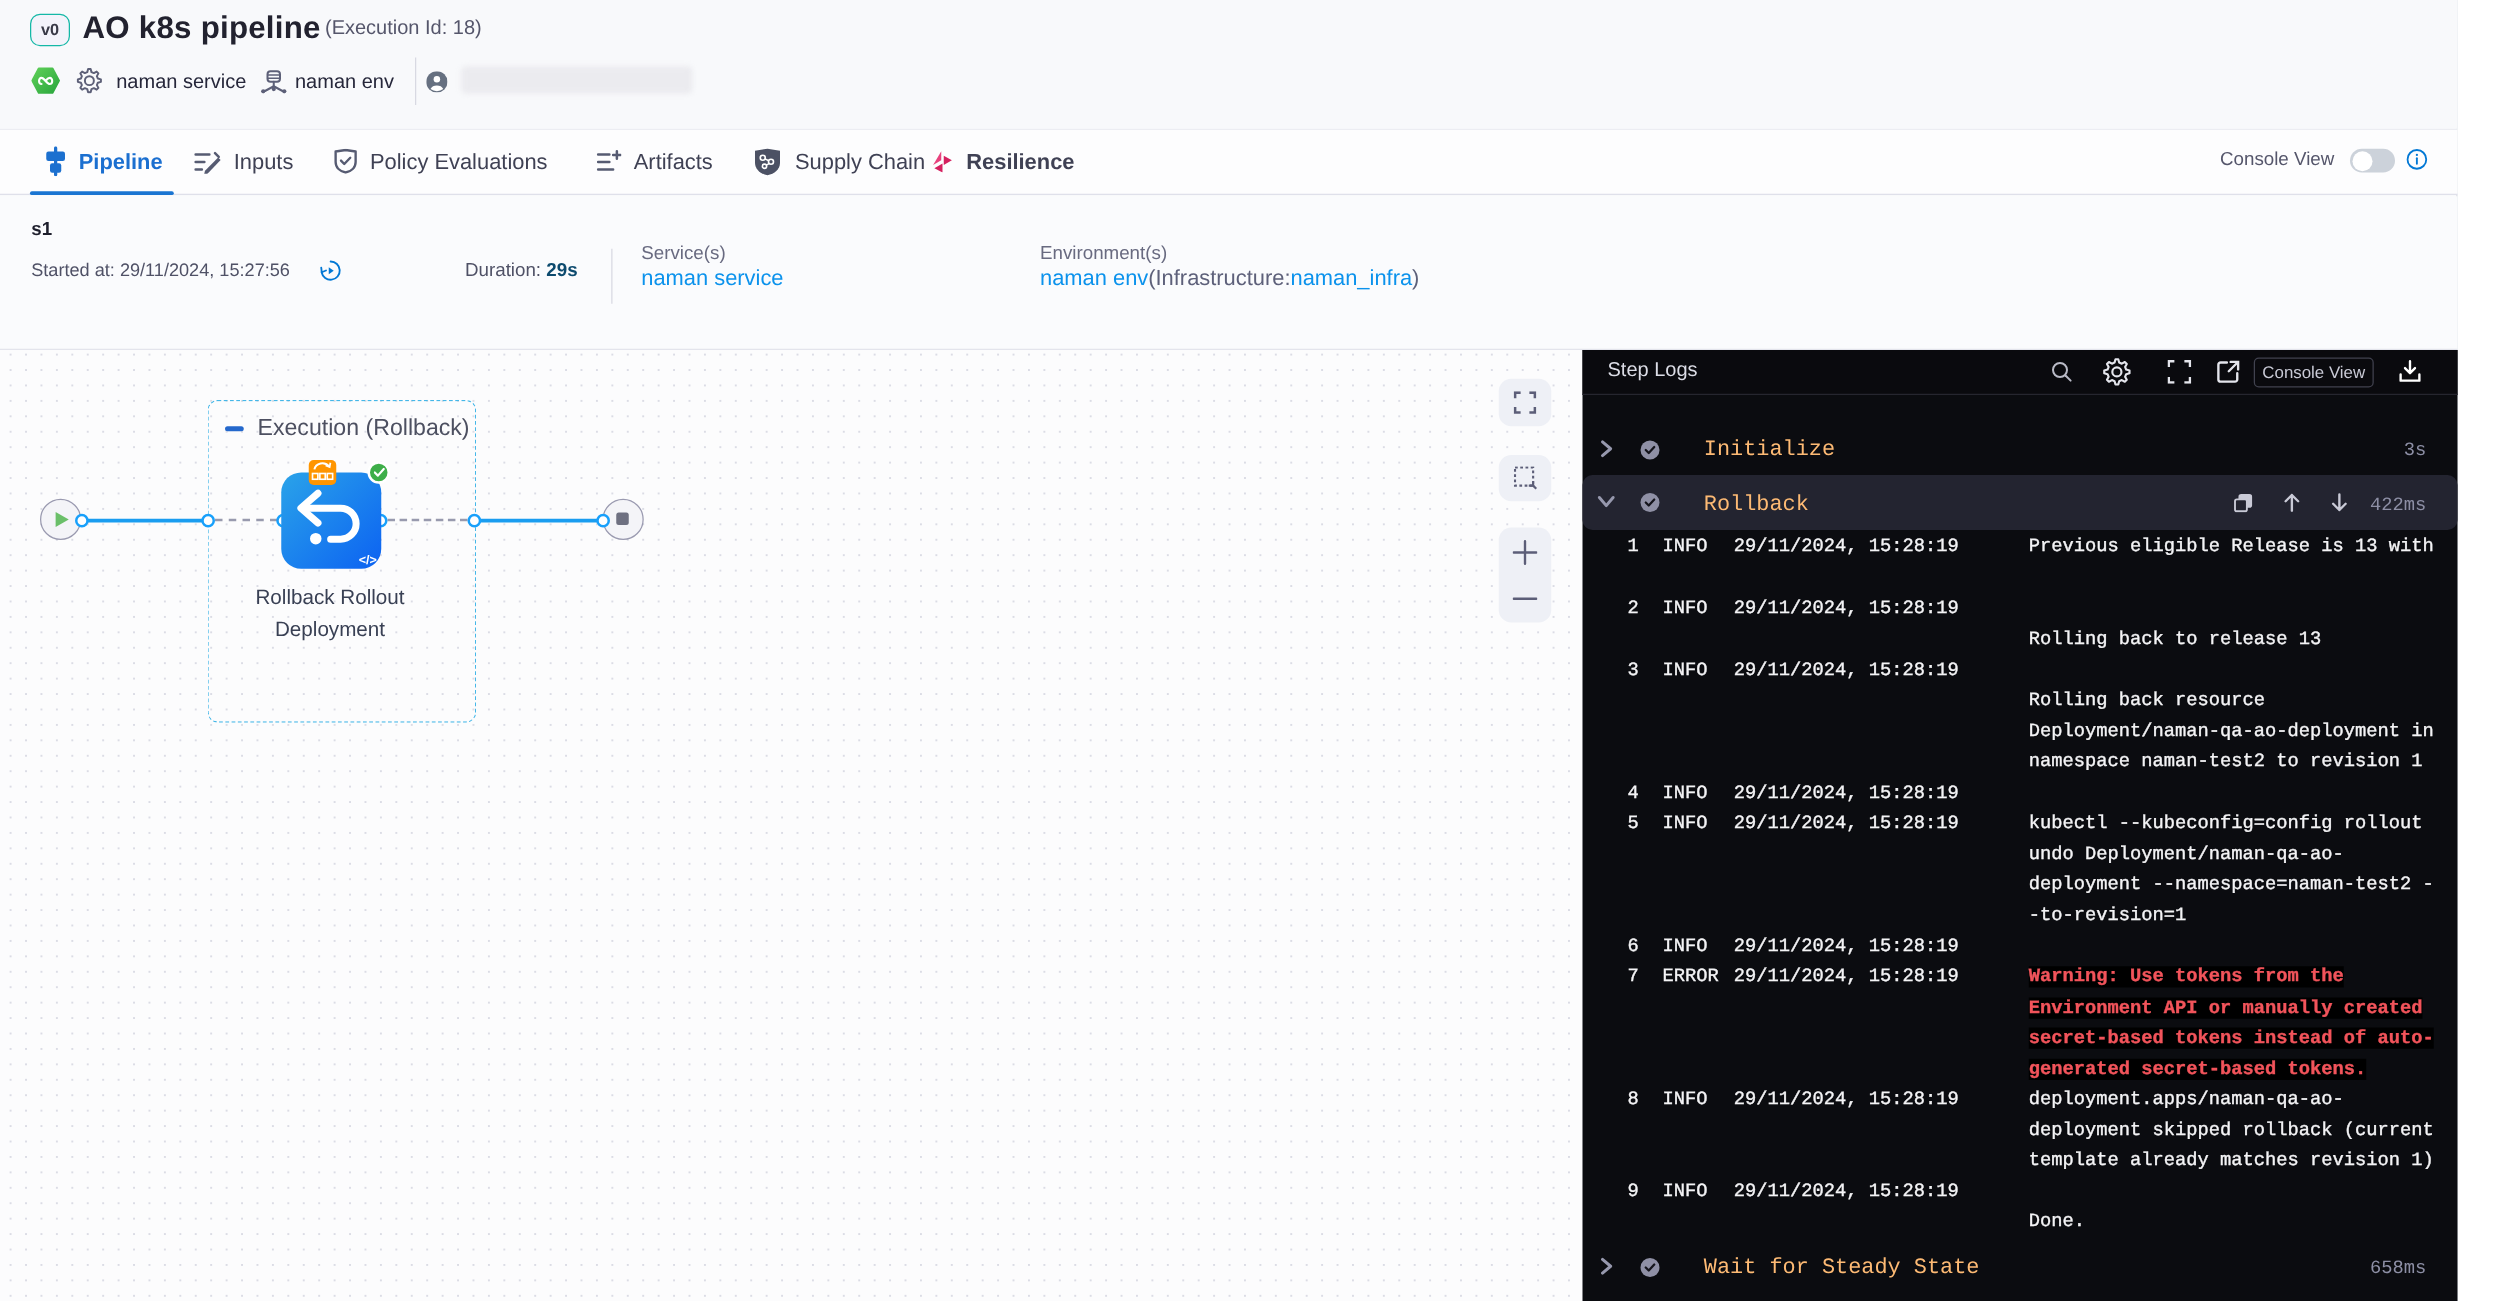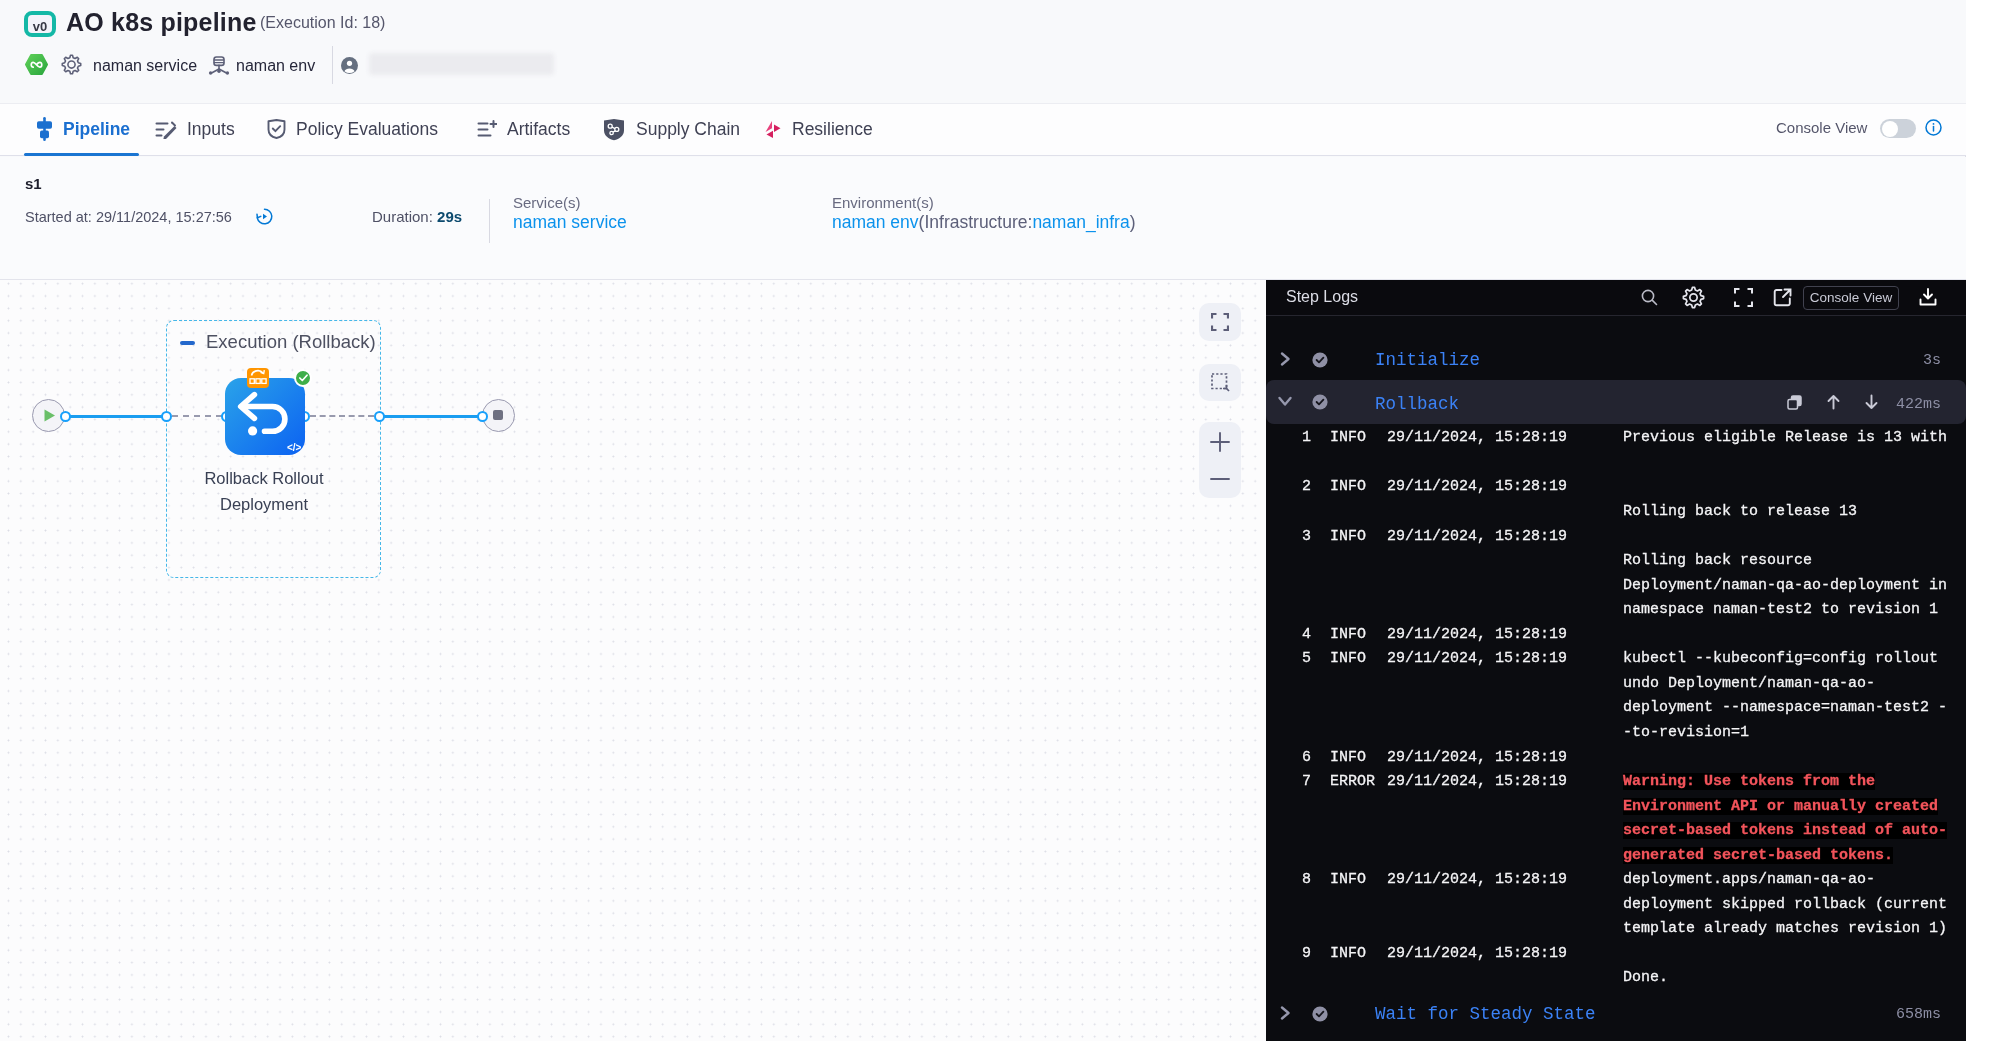--- a/index.html
+++ b/index.html
@@ -4,21 +4,21 @@
 <style>
 * { margin:0; padding:0; box-sizing:border-box; }
 html,body { width:2000px; height:1041px; overflow:hidden; background:#fff; }
 body { font-family:"Liberation Sans", sans-serif; position:relative; }
 .abs { position:absolute; }
 #main { position:absolute; left:0; top:0; width:1966px; height:1041px; background:#f8f9fb; border-right:1px solid #dcdde6; }
 #gutter { position:absolute; left:1967px; top:0; width:33px; height:1041px; background:#fff; }
 
 
 #hdr { position:absolute; left:0; top:0; width:1966px; height:103px; background:#f8f9fb; }
-#v0badge { position:absolute; left:24px; top:11px; width:32px; height:26px; background:#f3f3fa; border:4px solid #14b8a6; border-radius:8px; font-size:13px; font-weight:bold; color:#383946; text-align:center; line-height:24px; }
+#v0badge { position:absolute; left:24px; top:11px; width:32px; height:26px; background:#f3f3fa; border:1px solid #14b8a6; border-radius:8px; font-size:13px; font-weight:bold; color:#383946; text-align:center; line-height:24px; }
 #title { position:absolute; left:66px; top:8px; font-size:25px; font-weight:bold; color:#22222f; letter-spacing:0.2px;}
 #execid { position:absolute; left:260px; top:14px; font-size:16px; color:#55566b; }
 #svcname { position:absolute; left:93px; top:57px; font-size:16px; color:#26273a; }
 #envname { position:absolute; left:236px; top:57px; font-size:16px; color:#26273a; }
 #hdivider { position:absolute; left:332px; top:46px; width:1px; height:38px; background:#d8d9e2; }
 #blur1 { position:absolute; left:369px; top:53px; width:185px; height:22px; background:#ebebef; border-radius:4px; filter:blur(2px); }
 
 
 #tabbar { position:absolute; left:0; top:103px; width:1966px; height:53px; background:#fdfdfe; border-top:1px solid #ecedf2; border-bottom:1px solid #dfe0ea;text-align:right; }
 .tab { position:absolute; top:0; height:50px; display:flex; align-items:center; font-size:17.5px; color:#3f4154; }
@@ -58,21 +58,21 @@
 #stepcheck { position:absolute; left:294px; top:89px; width:18px; height:18px; background:#3eae49; border:2px solid #fff; border-radius:50%; }
 #steplabel { position:absolute; left:166px; top:185px; width:196px; text-align:center; font-size:16.5px; color:#394054; line-height:26px; }
 .cbtn { position:absolute; left:1199px; width:42px; background:#eef0f6; border-radius:10px; }
 
 
 #logpanel { position:absolute; left:1266px; top:280px; width:700px; height:761px; background:#0b0c10; color:#eceded; }
 #loghdr { position:absolute; left:0; top:0; width:700px; height:36px; background:#0a0a0e; border-bottom:1px solid #26262f; }
 #loghdr .t { position:absolute; left:20px; top:8px; font-size:16px; color:#dcdde6; }
 #cvbtn { position:absolute; left:537px; top:6px; width:96px; height:24px; border:1px solid #41424f; border-radius:4px; font-size:13.5px; color:#c9cad6; text-align:center; line-height:22px; }
 .steprow { position:absolute; left:0; width:700px; height:44px; font-family:"Liberation Mono", monospace; }
-.steprow .nm { position:absolute; left:97px; top:12px; font-size:17.5px; color:#3b82f6;margin-left:12px; }
+.steprow .nm { position:absolute; left:97px; top:12px; font-size:17.5px; color:#fdba74; }
 .steprow .dur { position:absolute; right:25px; top:14px; font-size:15px; color:#8d8fa5; text-align:right; }
 #rollbackrow { top:100px; background:#232430; border-radius:8px; }
 #rollbackrow .nm { top:14px; }
 #rollbackrow .dur { top:16px; }
 .logline { position:absolute; left:0; width:700px; height:24.55px; font-family:"Liberation Mono", monospace; font-size:15px; color:#f4f4f6; white-space:pre; -webkit-text-stroke:0.3px #f4f4f6; }
 .logline .n { position:absolute; right:655px; top:2px; }
 .logline .lv { position:absolute; left:64px; top:2px; }
 .logline .tm { position:absolute; left:121px; top:2px; }
 .logline .ms { position:absolute; left:357px; top:2px; }
 .err { color:#f2545b; font-weight:bold; background:#000; -webkit-text-stroke:0.3px #f2545b; }
@@ -139,21 +139,21 @@
         </svg>Artifacts</div>
     <div class="tab" style="left:602px;"><svg width="24" height="23" viewBox="0 0 24 23">
           <path d="M2 2.5 L12 1 l10 1.5 v9.7 c0 5.4-4.5 8.9-10 10 c-5.5-1.1-10-4.6-10-10z" fill="#4c5164"></path>
           <g fill="none" stroke="#fff" stroke-width="1.3">
             <circle cx="8.2" cy="8.2" r="2"></circle>
             <circle cx="14.8" cy="11.4" r="2"></circle>
             <circle cx="9.6" cy="15" r="1.7"></circle>
             <path d="M10 9.1 l3 1.5 M13.3 12.9 l-2.4 1.2"></path>
           </g>
         </svg>Supply Chain</div>
-    <div class="tab" style="left:763px;"><svg width="19" height="18" viewBox="0 0 19 18">
+    <div class="tab" style="left:744px;font-weight:bold;"><svg width="19" height="18" viewBox="0 0 19 18">
           <path d="M9 1 L9 8.2 L2.5 12 z" fill="#e8417d"></path>
           <path d="M11 4.5 L17.5 8.2 L11 12 z" fill="#d5205f"></path>
           <path d="M3.5 14.5 L10 10.8 L10 18 z" fill="#d5205f"></path>
         </svg>Resilience</div>
     <div id="consoleview">Console View</div>
     <div id="toggle"></div>
     <svg class="abs" style="left:1925px;top:15px" width="17" height="17" viewBox="0 0 17 17" fill="none" stroke="#0278d5" stroke-width="1.5">
         <circle cx="8.5" cy="8.5" r="7.5"></circle>
         <path d="M8.5 7.5 v4.5" stroke-linecap="round"></path>
         <circle cx="8.5" cy="4.9" r="0.9" fill="#0278d5" stroke="none"></circle>

